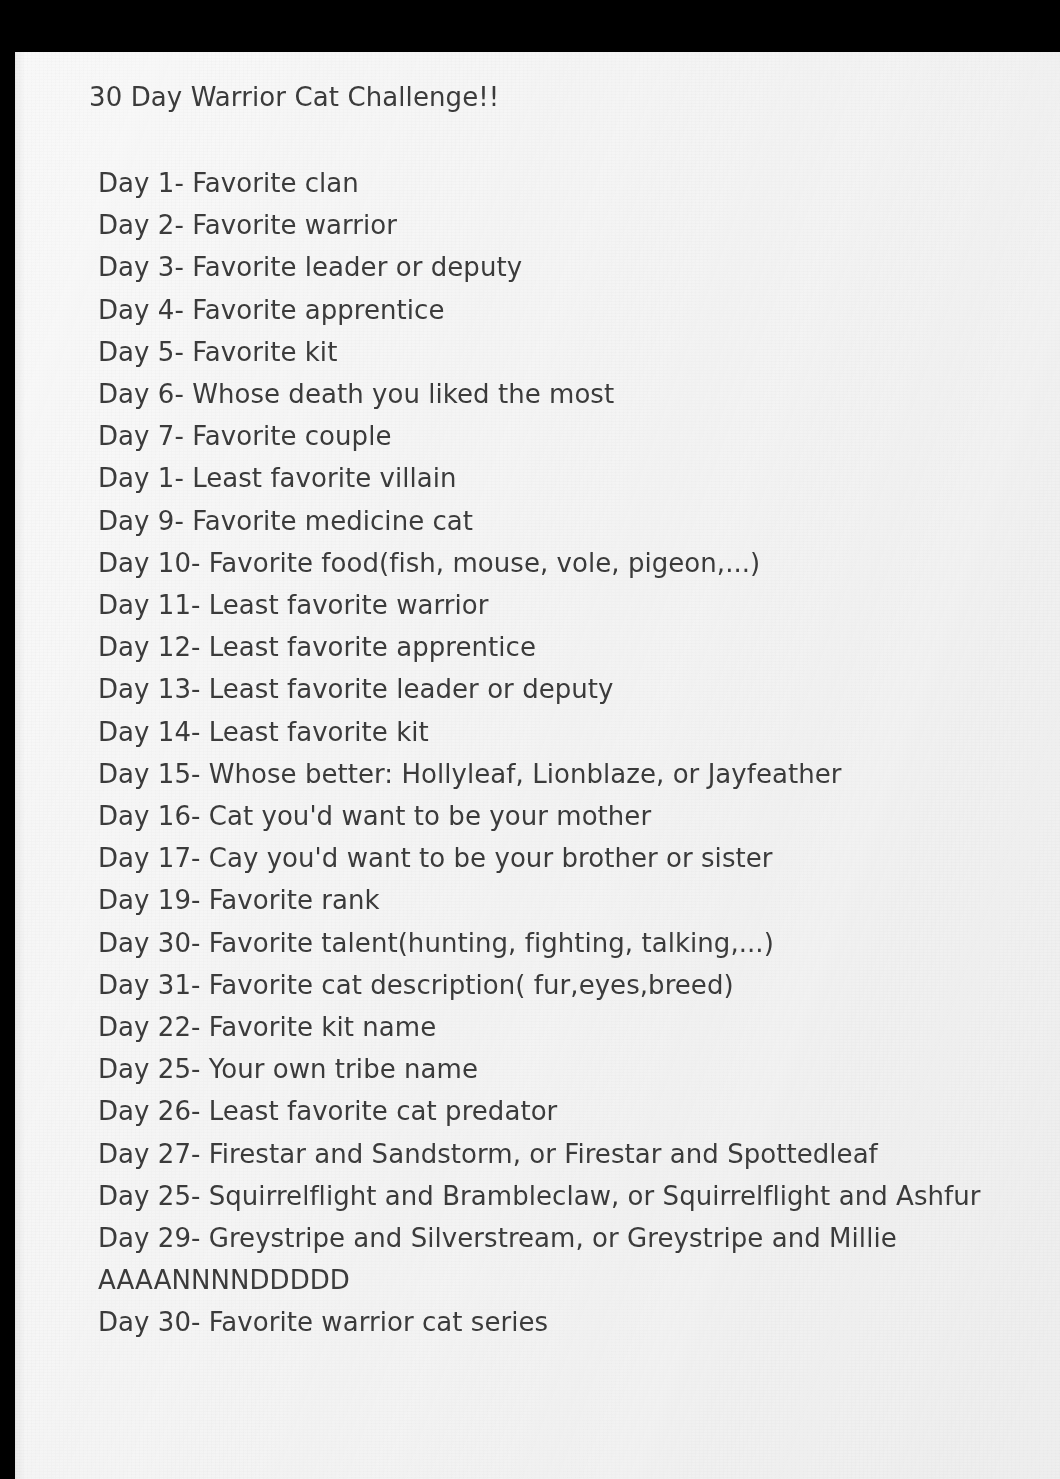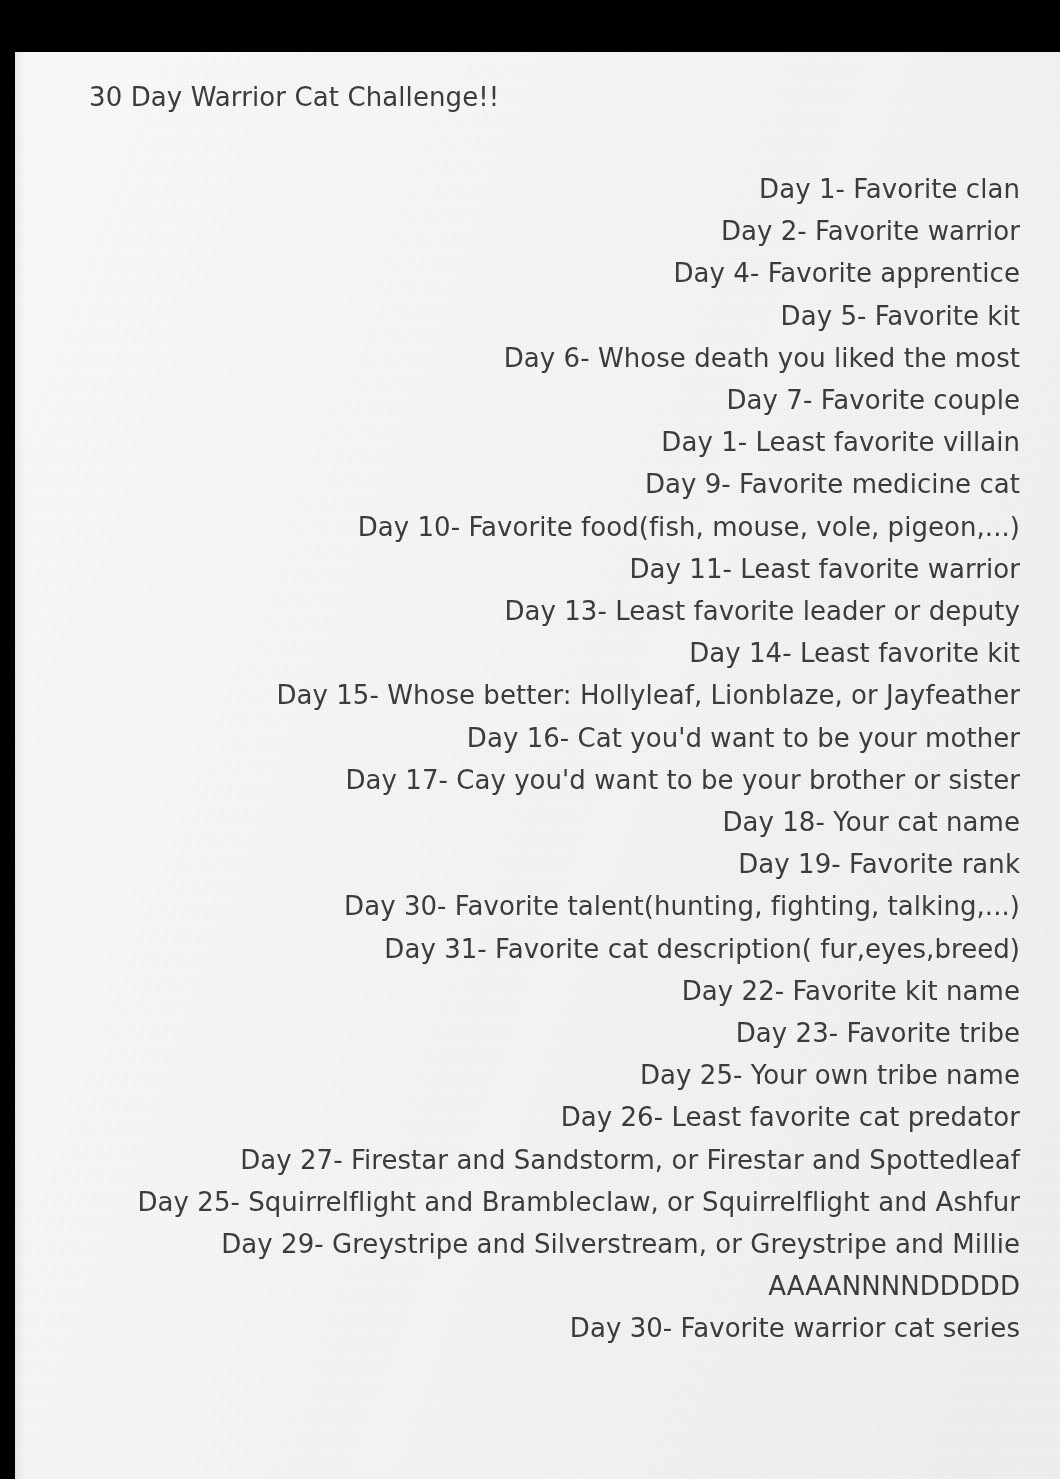--- a/index.html
+++ b/index.html
@@ -64,25 +64,24 @@
     padding-top: 14px;
     position: relative;
     z-index: 2;
     letter-spacing: 0.1px;
   }
   .spacer {
     height: 43px;
   }
   ol.day-list {
     list-style: none;
-    margin: 15px;
+    margin: 9px;
     padding: 0;
     position: relative;
     z-index: 2;
-    text-align: right;
   }
   ol.day-list li {
     font-size: 26px;
     color: #3b3b3b;
     line-height: 42.2px;
     white-space: nowrap;
     letter-spacing: 0.05px;
   }
   ol.day-list li.wrap {
     white-space: normal;
@@ -97,39 +96,39 @@
 
   <div id="page">
 
     <div class="doc-title">30 Day Warrior Cat Challenge!!</div>
 
     <div class="spacer"></div>
 
     <ol class="day-list">
       <li>Day 1- Favorite clan</li>
       <li>Day 2- Favorite warrior</li>
+      <li>Day 3- Favorite leader or deputy</li>
       <li>Day 4- Favorite apprentice</li>
       <li>Day 5- Favorite kit</li>
       <li>Day 6- Whose death you liked the most</li>
       <li>Day 7- Favorite couple</li>
       <li>Day 1- Least favorite villain</li>
       <li>Day 9- Favorite medicine cat</li>
       <li>Day 10- Favorite food(fish, mouse, vole, pigeon,...)</li>
       <li>Day 11- Least favorite warrior</li>
+      <li>Day 12- Least favorite apprentice</li>
       <li>Day 13- Least favorite leader or deputy</li>
       <li>Day 14- Least favorite kit</li>
       <li>Day 15- Whose better: Hollyleaf, Lionblaze, or Jayfeather</li>
       <li>Day 16- Cat you'd want to be your mother</li>
       <li>Day 17- Cay you'd want to be your brother or sister</li>
-      <li>Day 18- Your cat name</li>
       <li>Day 19- Favorite rank</li>
       <li>Day 30- Favorite talent(hunting, fighting, talking,...)</li>
       <li>Day 31- Favorite cat description( fur,eyes,breed)</li>
       <li>Day 22- Favorite kit name</li>
-      <li>Day 23- Favorite tribe</li>
       <li>Day 25- Your own tribe name</li>
       <li>Day 26- Least favorite cat predator</li>
       <li>Day 27- Firestar and Sandstorm, or Firestar and Spottedleaf</li>
       <li>Day 25- Squirrelflight and Brambleclaw, or Squirrelflight and Ashfur</li>
       <li class="wrap">Day 29- Greystripe and Silverstream, or Greystripe and Millie AAAANNNNDDDDD</li>
       <li>Day 30- Favorite warrior cat series</li>
     </ol>
 
   </div>
 </div>

